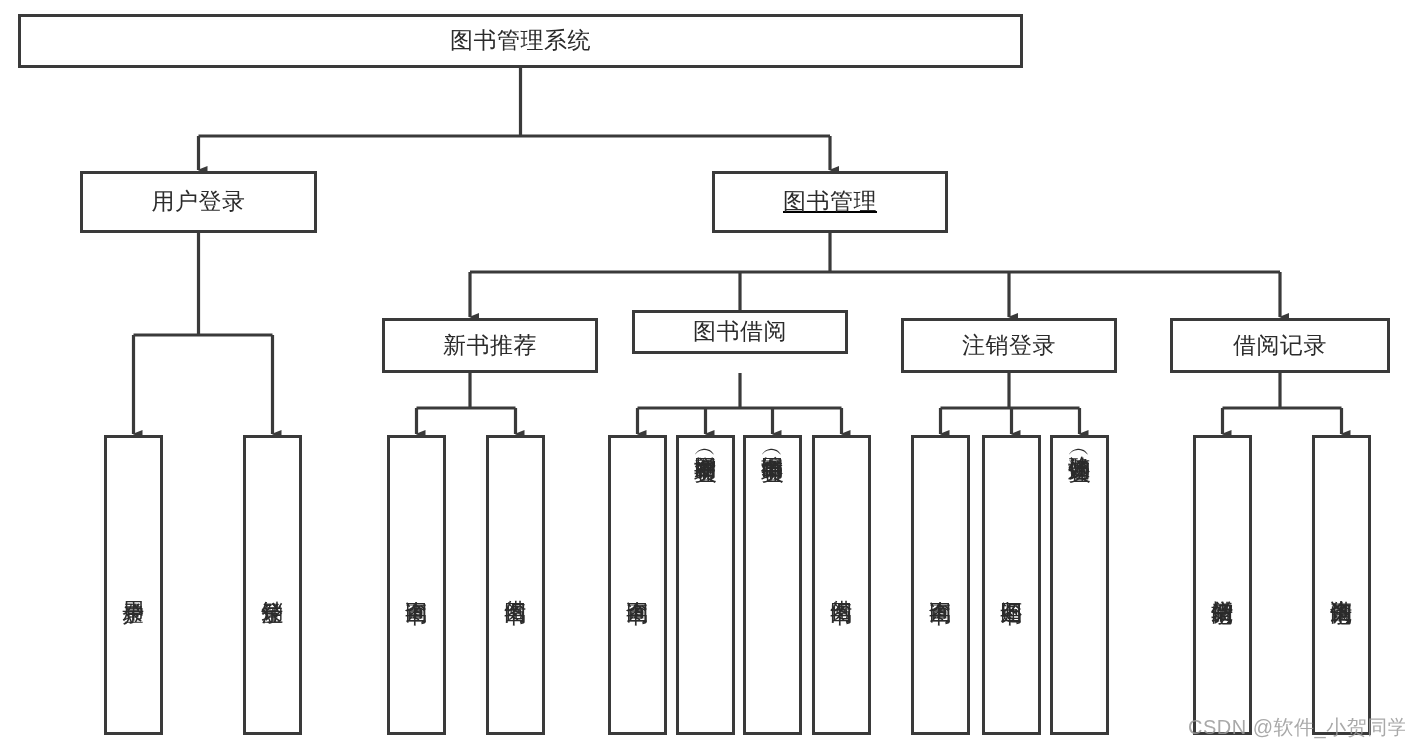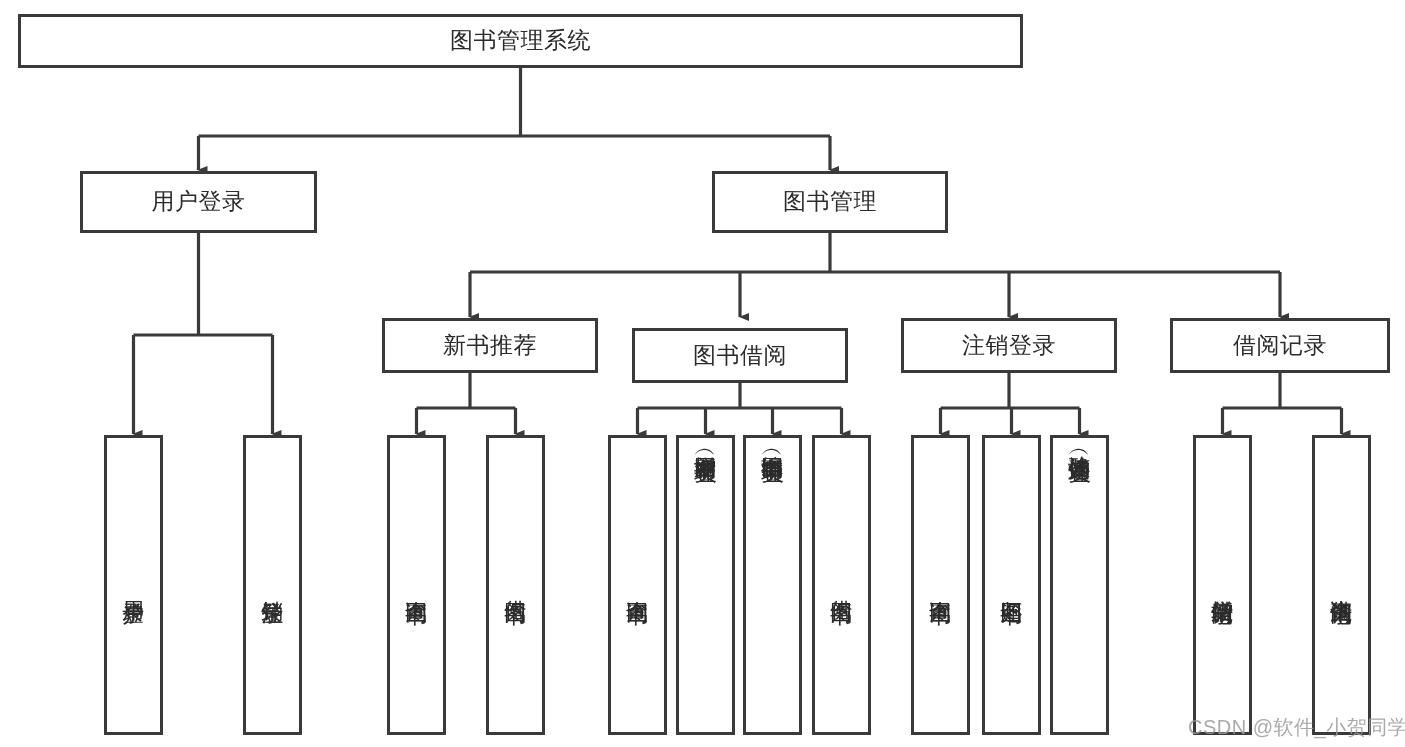--- a/index.html
+++ b/index.html
@@ -119,27 +119,27 @@
         <line x1="1341.5" y1="408" x2="1341.5" y2="434" stroke="#3a3a3a" stroke-width="3.2" marker-end="url(#arrowhead)"></line>
       </g>
   </svg>
   <div id="node-layer">
       <div class="node root" style="left: 18px; top: 14px; width: 1005px; height: 54px;">
         <div class="node-label">图书管理系统</div>
       </div>
       <div class="node" style="left: 80px; top: 171px; width: 237px; height: 62px;">
         <div class="node-label">用户登录</div>
       </div>
-      <div class="node" style="left: 712px; top: 171px; width: 236px; height: 62px;">
+      <div class="node" style="left: 712px; top: 171px; width: 236px; height: 62px; text-decoration: underline;">
         <div class="node-label">图书管理</div>
       </div>
       <div class="node" style="left: 382px; top: 318px; width: 216px; height: 55px;">
         <div class="node-label">新书推荐</div>
       </div>
-      <div class="node" style="left: 632px; top: 328px; width: 216px; height: 55px;">
+      <div class="node" style="left: 632px; top: 310px; width: 216px; height: 44px;">
         <div class="node-label">图书借阅</div>
       </div>
       <div class="node" style="left: 901px; top: 318px; width: 216px; height: 55px;">
         <div class="node-label">注销登录</div>
       </div>
       <div class="node" style="left: 1170px; top: 318px; width: 220px; height: 55px;">
         <div class="node-label">借阅记录</div>
       </div>
       <div class="node leaf centered" style="left: 104px; top: 435px; width: 59px; height: 300px;">
         <div class="node-label">用户登录</div>

